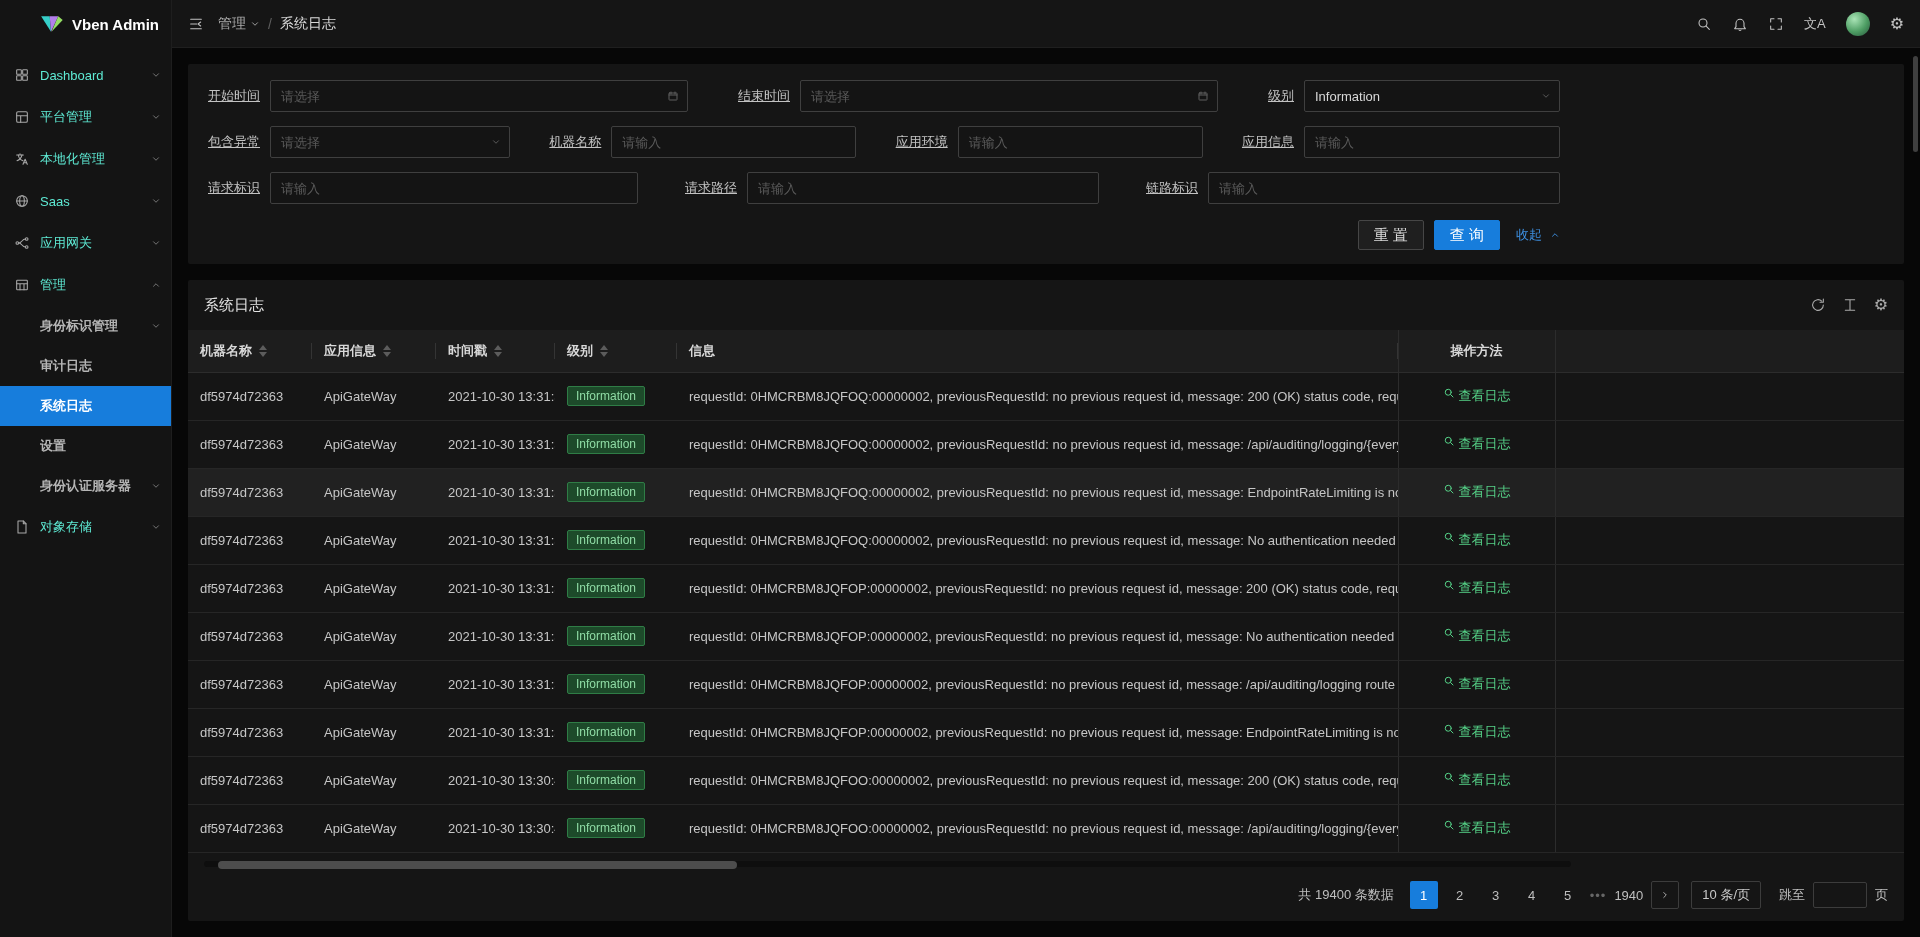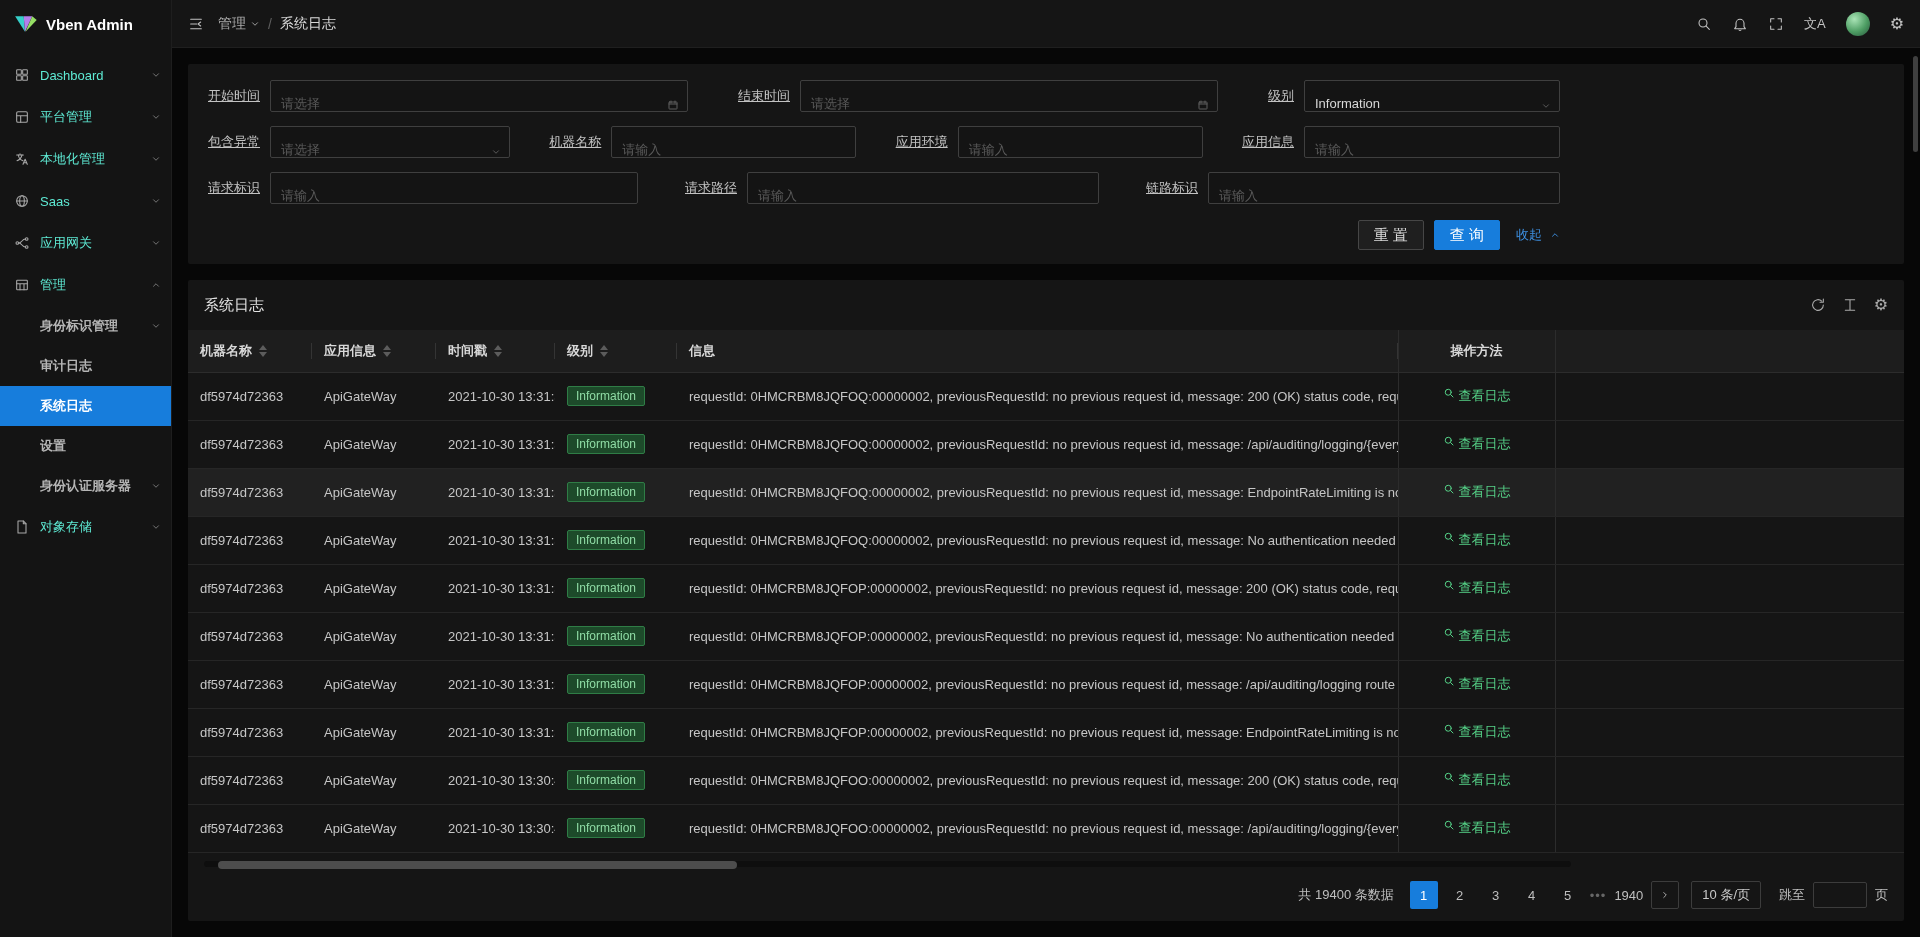--- a/index.html
+++ b/index.html
@@ -9,21 +9,21 @@
     color:#c9c9c9;
     font-family:"Liberation Sans","DejaVu Sans",sans-serif;
     font-size:13px;
     overflow:hidden;
     position:relative;
   }
   .app { display:flex; width:100%; height:100%; }
 
   
   .sidebar { width:172px; flex-shrink:0; background:#141414; border-right:1px solid #1e1e1e; display:flex; flex-direction:column; }
-  .logo { height:48px; display:flex; align-items:center; gap:8px; padding:0 12px; cursor:pointer; }
+  .logo { height:48px; display:flex; align-items:center; gap:8px; padding:0 12px; cursor:pointer;justify-content:flex-end; }
   .logo-text { color:#ffffff; font-size:15px; font-weight:bold; white-space:nowrap; }
   .menu { padding-top:6px; }
   .menu-item { height:42px; display:flex; align-items:center; gap:10px; padding:0 10px 0 14px; color:#5eead4; cursor:pointer; }
   .mi-icon { width:16px; height:16px; display:flex; color:#a8a8a8; flex-shrink:0; }
   .mi-label { flex:1; white-space:nowrap; overflow:hidden; }
   .mi-caret { display:flex; color:#7d7d7d; }
   .mi-caret.up { transform:rotate(180deg); }
   .submenu .submenu-item { height:40px; display:flex; align-items:center; padding:0 10px 0 40px; color:#b5b5b5; cursor:pointer;font-weight:bold; }
   .submenu .submenu-item .mi-label { flex:1; }
   .submenu .submenu-item.active { background:var(--primary,#177ddc); color:#ffffff; }
@@ -44,21 +44,21 @@
 
   .content { flex:1; min-height:0; padding:16px; display:flex; flex-direction:column; }
   .card { background:#151515; border-radius:2px; }
 
   
   .filter-card { padding:16px 20px 14px; flex-shrink:0; }
   .filter-form { width:1352px; max-width:100%; }
   .f-row { display:flex; align-items:center; justify-content:space-between; margin-bottom:14px; }
   .field { display:flex; align-items:center; }
   .f-label { color:#c2c2c2; margin-right:10px; white-space:nowrap;text-decoration:underline; }
-  .f-input { position:relative; display:flex; align-items:flex-end; height:32px; background:#141414; border:1px solid #3f3f3f; border-radius:2px; }
+  .f-input { position:relative; display:flex; align-items:center; height:32px; background:#141414; border:1px solid #3f3f3f; border-radius:2px; }
   .f-input input { flex:1; min-width:0; background:transparent; border:0; outline:0; color:#d8d8d8; font-size:13px; padding:0 10px; font-family:inherit; }
   .f-input input::placeholder { color:#5a5a5a; }
   .f-suffix { position:absolute; right:8px; display:flex; color:#5f5f5f; pointer-events:none; }
   .in-date { width:418px; }
   .in-level { width:256px; }
   .in-select { width:240px; }
   .in-mid { width:245px; }
   .in-wide { width:352px; }
   .btn-row { width:1352px; max-width:100%; display:flex; justify-content:flex-end; align-items:center; gap:10px; margin-top:16px; }
   .btn { height:30px; padding:0 15px; border-radius:2px; font-size:15px; cursor:pointer; font-family:inherit; }

